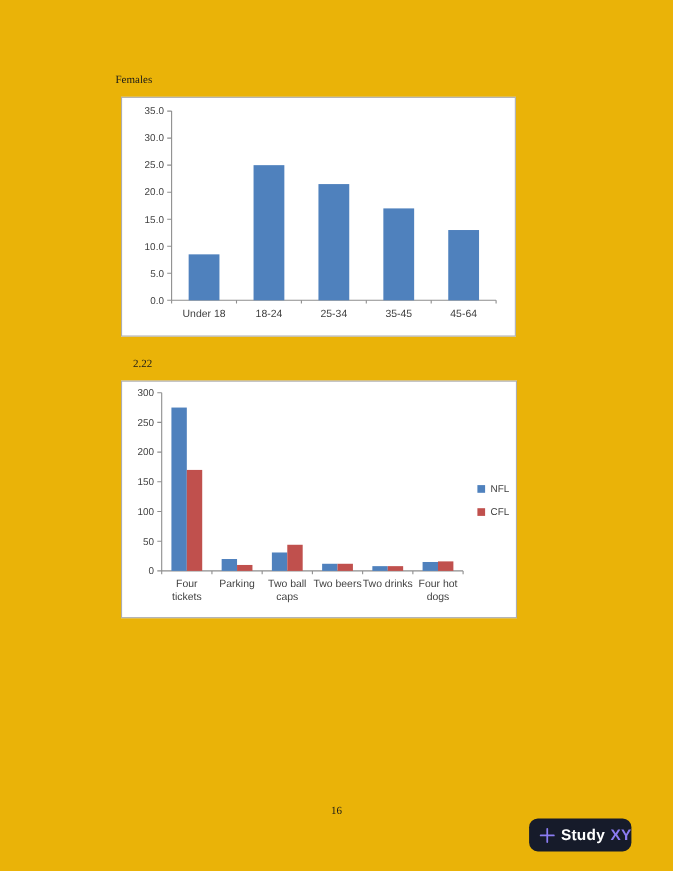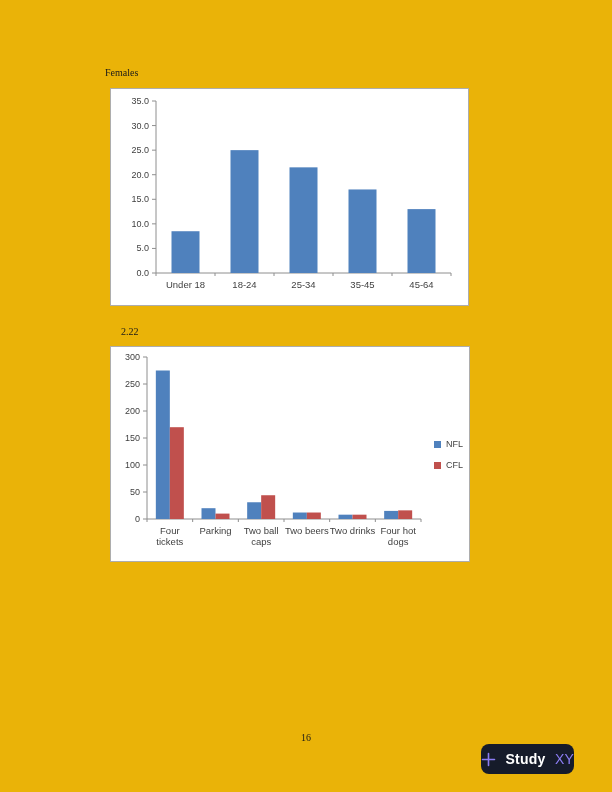--- a/index.html
+++ b/index.html
@@ -18,25 +18,25 @@
   svg text{
     font-family:"Liberation Sans",sans-serif;font-size:9px;fill:#3f3f3f;
   }
   .page-number{
     position:absolute;left:0;right:0;top:732px;text-align:center;
     font-family:"Liberation Serif",serif;font-size:10px;color:#1a1a1a;
   }
   .logo{
     position:absolute;left:481px;top:744px;width:93px;height:30px;
     background:#161b2a;border-radius:8px;display:flex;align-items:center;
-    justify-content:space-between;gap:5px;cursor:pointer;
+    justify-content:flex-end;gap:5px;cursor:pointer;
   }
   .logo .plus-wrap{width:15px;height:15px;flex:0 0 auto;display:flex;}
   .logo .t-study{color:#ffffff;font-weight:bold;font-size:14px;letter-spacing:.2px;}
-  .logo .t-xy{color:#8b7cf2;font-weight:normal;font-size:14px;letter-spacing:.2px;}
+  .logo .t-xy{color:#8b7cf2;font-weight:bold;font-size:14px;letter-spacing:.2px;}
 </style>
 </head>
 <body>
 
 <div class="page">
 
   <div class="serif-label" style="left:105px;top:67px;">Females</div>
 
   <div class="chart-box" style="left:110px;top:88px;width:357px;height:216px;">
     <svg id="chart1" width="357" height="216">

